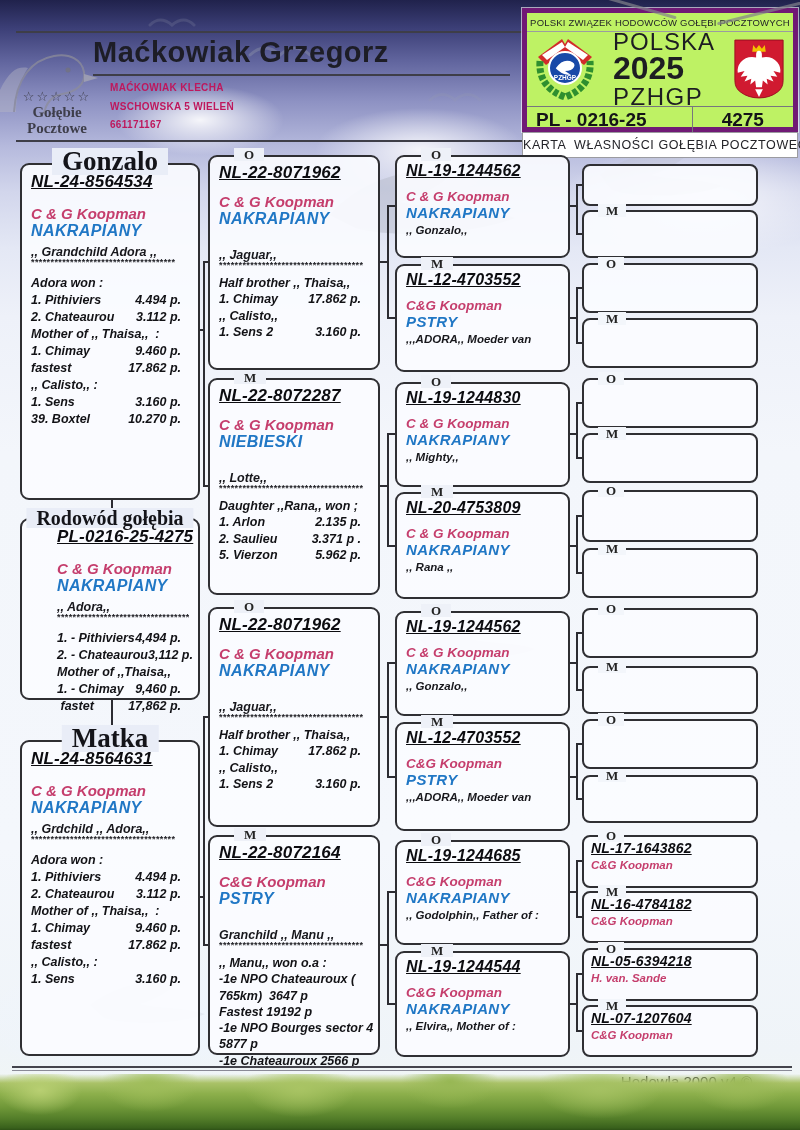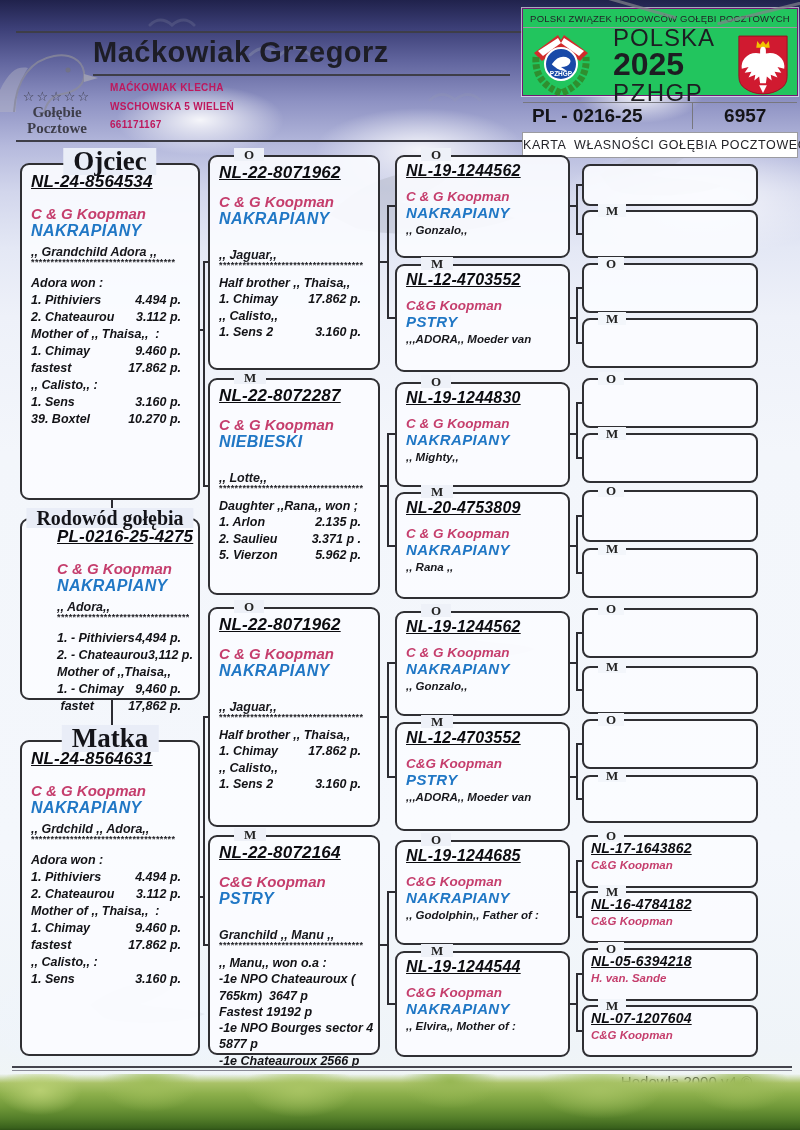--- a/index.html
+++ b/index.html
@@ -28,22 +28,22 @@
   
   .hline{position:absolute;background:#3e3e48;}
   .breeder-title{position:absolute;left:93px;top:36px;font-size:29px;font-weight:bold;
     color:#1d1d26;letter-spacing:.5px;}
   .addr{position:absolute;left:110px;font-size:10px;font-weight:bold;color:#be185d;letter-spacing:.3px;}
   .logo{position:absolute;left:6px;top:90px;width:102px;text-align:center;color:#3e3e4a;line-height:1.08;}
   .logo .stars{font-size:13px;letter-spacing:2px;}
   .logo .lg{font-family:"Liberation Serif",serif;font-weight:bold;font-size:15px;}
   .pigeon-sketch{position:absolute;left:0;top:30px;opacity:.75;}
   
-  .stamp{position:absolute;left:522px;top:8px;width:276px;height:88px;background:#22c55e;
-    border:1px solid #701a75;box-sizing:border-box;box-shadow:0 0 0 1px rgba(255,255,255,.6);}
+  .stamp{position:absolute;left:522px;top:8px;width:276px;height:124px;background:#bef264;
+    border:5px solid #701a75;box-sizing:border-box;box-shadow:0 0 0 1px rgba(255,255,255,.6);}
   .stamp .assoc{font-size:9.5px;color:#232328;text-align:center;padding:4px 2px 3px;
     border-bottom:1px solid #9b9ba0;letter-spacing:.2px;white-space:nowrap;}
   .stamp .mid{display:flex;align-items:center;justify-content:space-between;height:74px;padding:0 7px;}
   .stamp .ctr{text-align:left;color:#1d1d22;line-height:.98;}
   .stamp .country{font-size:24px;letter-spacing:1px;}
   .stamp .year{font-size:32px;font-weight:bold;}
   .stamp .org{font-size:24px;letter-spacing:1.5px;}
   .stamp .brow{display:flex;border-top:1px solid #77777e;font-weight:bold;font-size:19px;color:#141418;}
   .stamp .brow .bl{flex:1.55;padding:2px 0 2px 9px;border-right:1px solid #77777e;}
   .stamp .brow .br{flex:1;text-align:center;padding:2px 0;}
@@ -149,21 +149,21 @@
       </div>
       <svg width="54" height="66" viewBox="0 0 56 66">
         <path d="M3 3 h50 v42 q0 8 -6 12 q-8 6 -19 6 q-11 0 -19 -6 q-6 -4 -6 -12 z" fill="#d01a30" stroke="#9a0f20"></path>
         <path d="M22 8 l3 4 3 -4 3 4 3 -4 1 7 h-14 z" fill="#f2c200"></path>
         <path d="M28 14 q3 0 3 4 l0 3 q10 -2 16 5 q4 5 3 11 l-7 -2 4 6 -7 -1 3 6 -7 -3 1 6 -5 -4 -1 7 h-6 l-1 -7 -5 4 1 -6 -7 3 3 -6 -7 1 4 -6 -7 2 q-1 -6 3 -11 q6 -7 16 -5 l0 -3 q0 -4 3 -4 z" fill="#fff"></path>
         <path d="M24 54 h8 l-4 8 z" fill="#fff"></path>
       </svg>
     </div>
     <div class="brow">
       <div class="bl">PL - 0216-25</div>
-      <div class="br">6957</div>
+      <div class="br">4275</div>
     </div>
   </div>
   <div class="cancel" style="left:588px;top:4px;width:90px;transform:rotate(16deg)"></div>
   <div class="cancel" style="left:716px;top:12px;width:86px;transform:rotate(-14deg)"></div>
   <div class="karta">KARTA  WŁASNOŚCI GOŁĘBIA POCZTOWEGO</div>
 
   <div id="connectors">
       <div class="line" style="left: 200px; top: 329px; width: 5px; height: 2px;"></div>
       <div class="line" style="left: 203px; top: 261px; width: 2px; height: 226px;"></div>
       <div class="line" style="left: 203px; top: 261px; width: 5px; height: 2px;"></div>
@@ -218,21 +218,21 @@
       <div class="line" style="left: 576px; top: 916px; width: 6px; height: 2px;"></div>
       <div class="line" style="left: 570px; top: 1003px; width: 8px; height: 2px;"></div>
       <div class="line" style="left: 576px; top: 973px; width: 2px; height: 59px;"></div>
       <div class="line" style="left: 576px; top: 973px; width: 6px; height: 2px;"></div>
       <div class="line" style="left: 576px; top: 1030px; width: 6px; height: 2px;"></div>
       <div class="line" style="left: 111px; top: 500px; width: 2px; height: 18px;"></div>
       <div class="line" style="left: 111px; top: 698px; width: 2px; height: 42px;"></div>
     </div>
   <div id="tree">
       <div class="pbox g1" style="left: 20px; top: 163px; width: 180px; height: 337px;">
-        <span class="btitle">Ojciec</span>
+        <span class="btitle">Gonzalo</span>
         <div class="binner">
           <div class="ring">NL-24-8564534</div>
           <div class="breeder">C &amp; G Koopman</div>
           <div class="strain">NAKRAPIANY</div>
           <div class="bname">,, Grandchild Adora ,,</div>
           <div class="bstars">*************************************</div>
           <div class="bresults">
             <div class="rline"><span class="rt">Adora won :</span></div>
             <div class="rline"><span class="rl">1. Pithiviers</span><span class="rr">4.494 p.</span></div>
             <div class="rline"><span class="rl">2. Chateaurou</span><span class="rr">3.112 p.</span></div>

